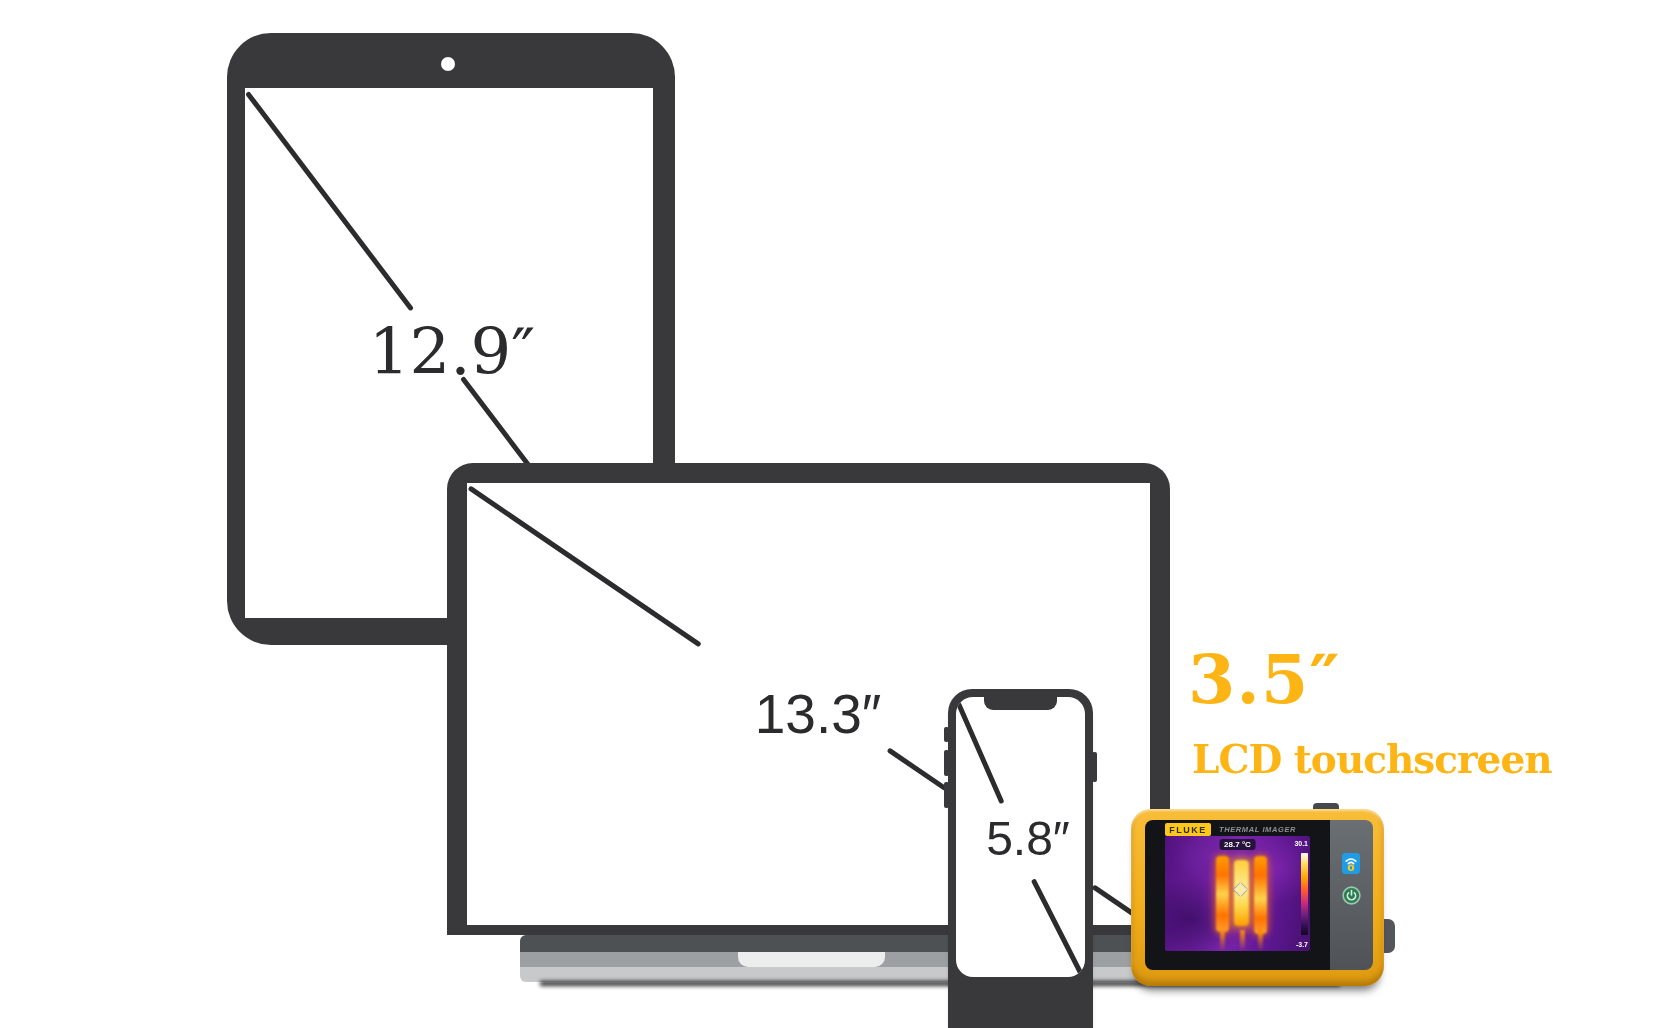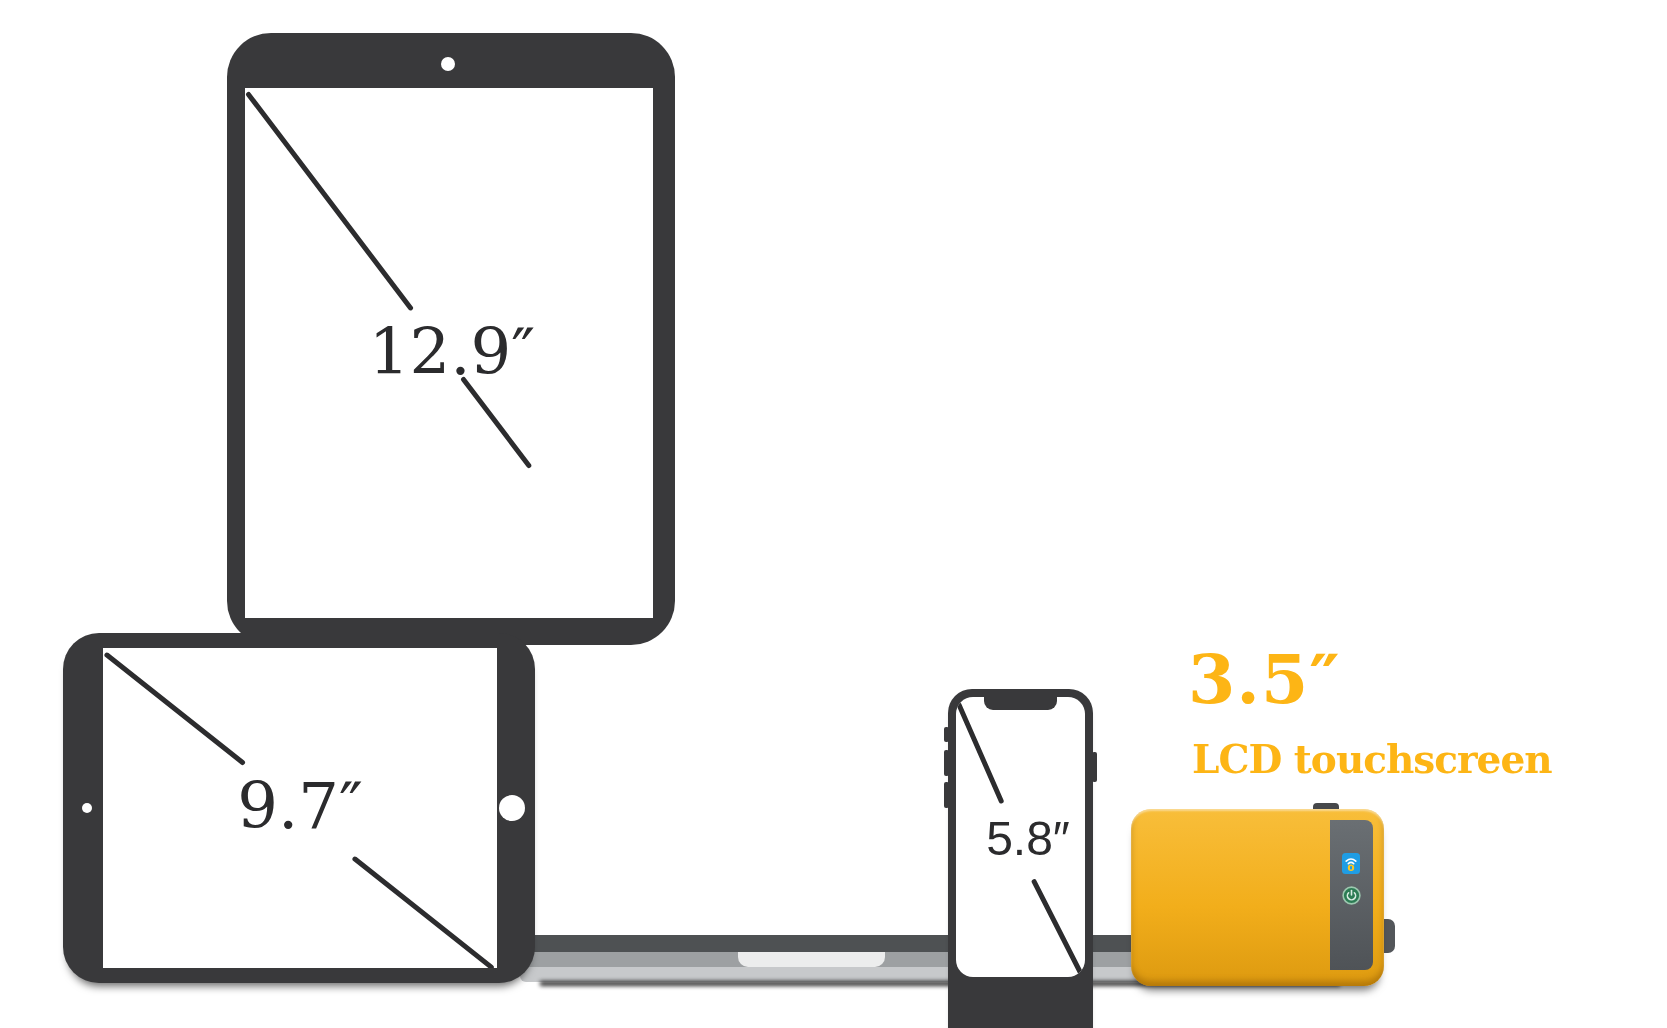--- a/index.html
+++ b/index.html
@@ -126,34 +126,33 @@
 
   <div id="t12" class="device-body">
     <div id="t12-cam"></div>
     <div id="t12-screen" class="screen">
       <div id="t12-segA" class="seg"></div>
       <div id="t12-segB" class="seg"></div>
       <div id="t12-label" class="size-label serif-label">12.9″</div>
     </div>
   </div>
 
+  <div id="laptop" class="device-body">
+    <div id="laptop-screen" class="screen">
+      <div id="lap-segA" class="seg"></div>
+      <div id="lap-segB" class="seg"></div>
+      <div id="lap-segC" class="seg"></div>
+      <div id="laptop-label" class="size-label sans-label">13.3″</div>
+    </div>
+  </div>
   <div id="laptop-base" class="abs">
     <div id="trackpad-notch"></div>
   </div>
   <div id="base-shadow" class="abs"></div>
 
-  <div id="t97" class="device-body">
-    <div id="t97-cam"></div>
-    <div id="t97-home"></div>
-    <div id="t97-screen" class="screen">
-      <div id="t97-segA" class="seg"></div>
-      <div id="t97-segB" class="seg"></div>
-      <div id="t97-label" class="size-label serif-label">9.7″</div>
-    </div>
-  </div>
 
   <div id="phone" class="device-body">
     <div id="phone-mute" class="side-btn"></div>
     <div id="phone-volup" class="side-btn"></div>
     <div id="phone-voldn" class="side-btn"></div>
     <div id="phone-power" class="side-btn"></div>
     <div id="phone-screen" class="screen">
       <div id="phone-notch"></div>
       <div id="ph-segA" class="seg"></div>
       <div id="ph-segB" class="seg"></div>
@@ -161,20 +160,38 @@
     </div>
   </div>
 
   <div id="headline-size" class="headline">3.5″</div>
   <div id="headline-sub" class="headline">LCD touchscreen</div>
 
   <div id="fluke" class="abs">
     <div id="fluke-tab"></div>
     <div id="fluke-knob"></div>
     <div id="fluke-body">
+      <div id="fluke-panel">
+        <div id="fluke-logo">FLUKE</div>
+        <div id="fluke-product">THERMAL IMAGER</div>
+        <div id="thermal">
+          <div id="hotglow"></div>
+          <div id="bar1" class="hotbar"></div>
+          <div id="bar2" class="hotbar"></div>
+          <div id="bar3" class="hotbar"></div>
+          <div id="tail1" class="tail"></div>
+          <div id="tail2" class="tail"></div>
+          <div id="tail3" class="tail"></div>
+          <div id="crosshair"></div>
+          <div id="spot-temp">28.7 °C</div>
+          <div id="scalebar"></div>
+          <div id="scale-max">30.1</div>
+          <div id="scale-min">-3.7</div>
+        </div>
+      </div>
       <div id="fluke-side">
         <div id="fc-btn">
           <svg width="18" height="21" viewBox="0 0 18 21">
             <rect width="18" height="21" rx="3.5" fill="#1f9de4"></rect>
             <path d="M4.2 8.2 Q9 3.8 13.8 8.2" stroke="#ffffff" fill="none" stroke-width="1.6" stroke-linecap="round"></path>
             <path d="M6.3 10.6 Q9 8.2 11.7 10.6" stroke="#ffffff" fill="none" stroke-width="1.6" stroke-linecap="round"></path>
             <circle cx="9" cy="14.8" r="3.2" fill="#ffc61e"></circle>
             <rect x="8" y="13.2" width="2" height="3.2" fill="#1f9de4"></rect>
           </svg>
         </div>

